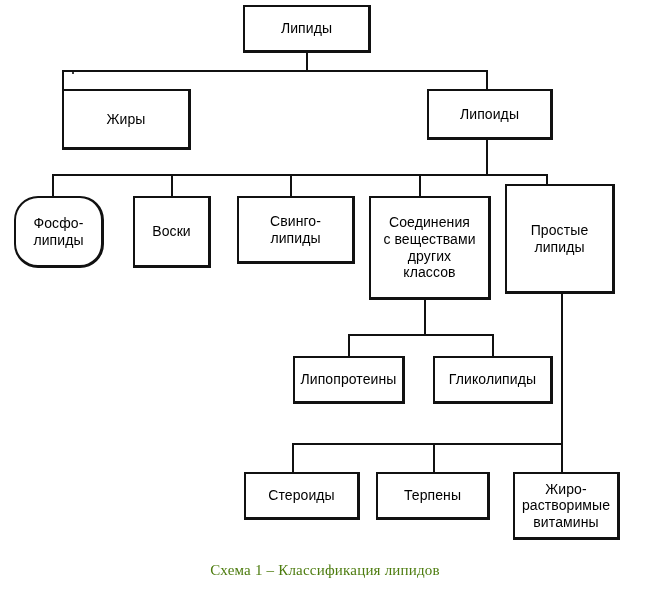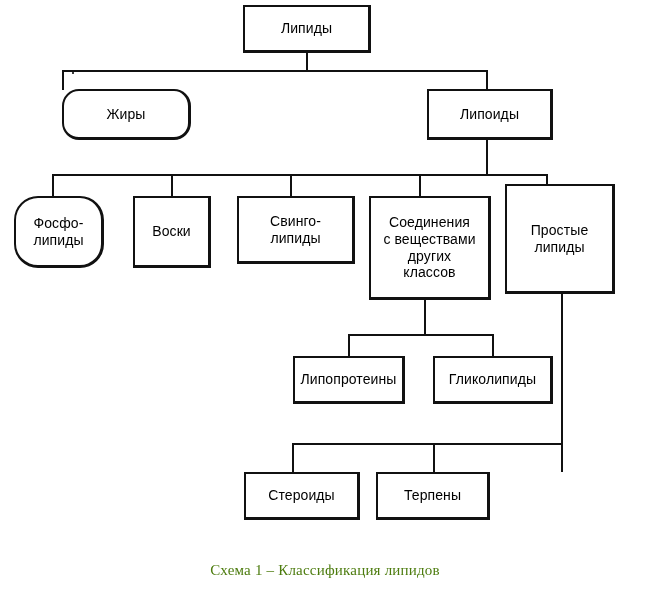--- a/index.html
+++ b/index.html
@@ -94,21 +94,21 @@
   <div class="line v" style="left:292px; top:443px; height:29px;"></div>
   <div class="line v" style="left:433px; top:443px; height:29px;"></div>
   <div class="line v" style="left:561px; top:443px; height:29px;"></div>
 
   <div class="speck" style="left:72px; top:72px;"></div>
 
   <div class="node shadowed" style="left:243px; top:5px; width:128px; height:48px;">
     <span class="label">Липиды</span>
   </div>
 
-  <div class="node shadowed" style="left:62px; top:89px; width:129px; height:51px;border-radius:17px;">
+  <div class="node shadowed" style="left:62px; top:89px; width:129px; height:61px;">
     <span class="label">Жиры</span>
   </div>
 
   <div class="node shadowed" style="left:427px; top:89px; width:126px; height:51px;">
     <span class="label">Липоиды</span>
   </div>
 
   <div class="node shadowed" style="left:14px; top:196px; width:90px; height:72px;border-radius:24px;">
     <span class="label">Фосфо-
 липиды</span>
@@ -144,16 +144,21 @@
   </div>
 
   <div class="node shadowed" style="left:244px; top:472px; width:116px; height:48px;">
     <span class="label">Стероиды</span>
   </div>
 
   <div class="node shadowed" style="left:376px; top:472px; width:114px; height:48px;">
     <span class="label">Терпены</span>
   </div>
 
+  <div class="node shadowed" style="left:513px; top:472px; width:107px; height:68px;">
+    <span class="label">Жиро-
+растворимые
+витамины</span>
+  </div>
 
   <div class="caption" style="top:562px;">Схема 1 – Классификация липидов</div>
 
 </div>
 
 </body></html>

